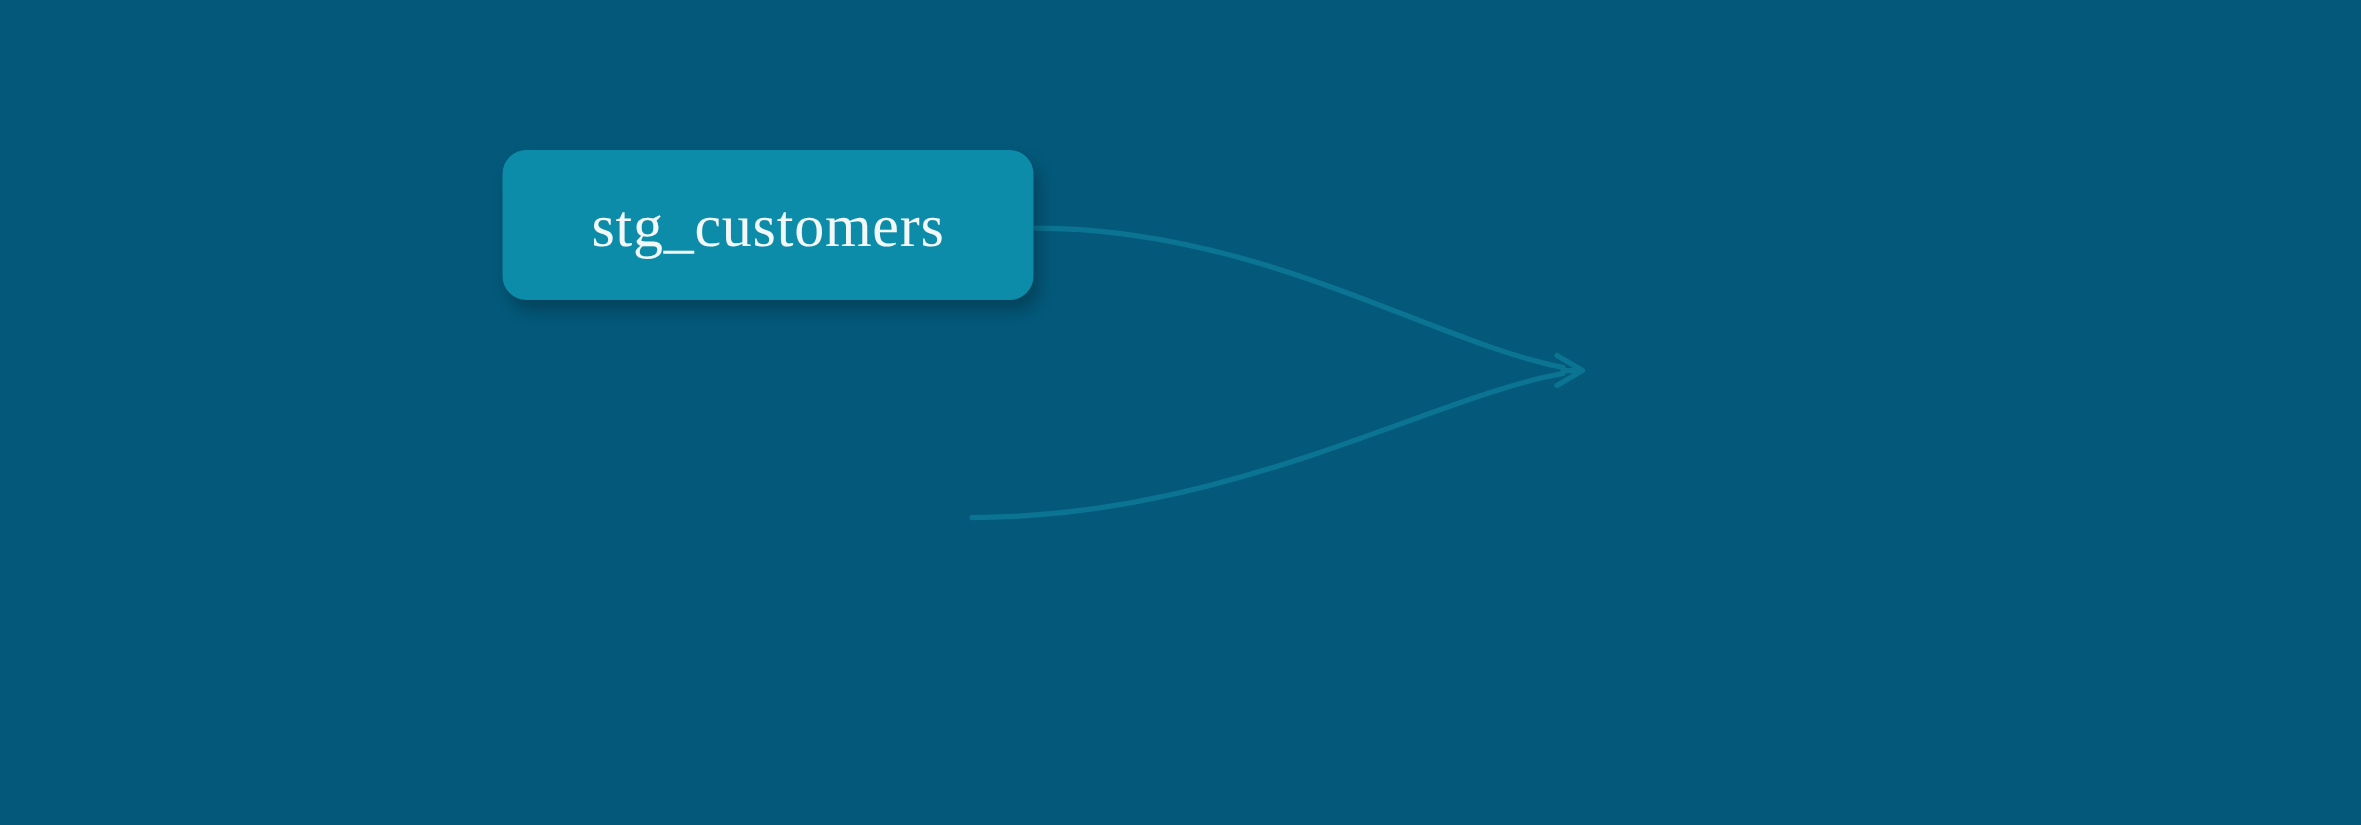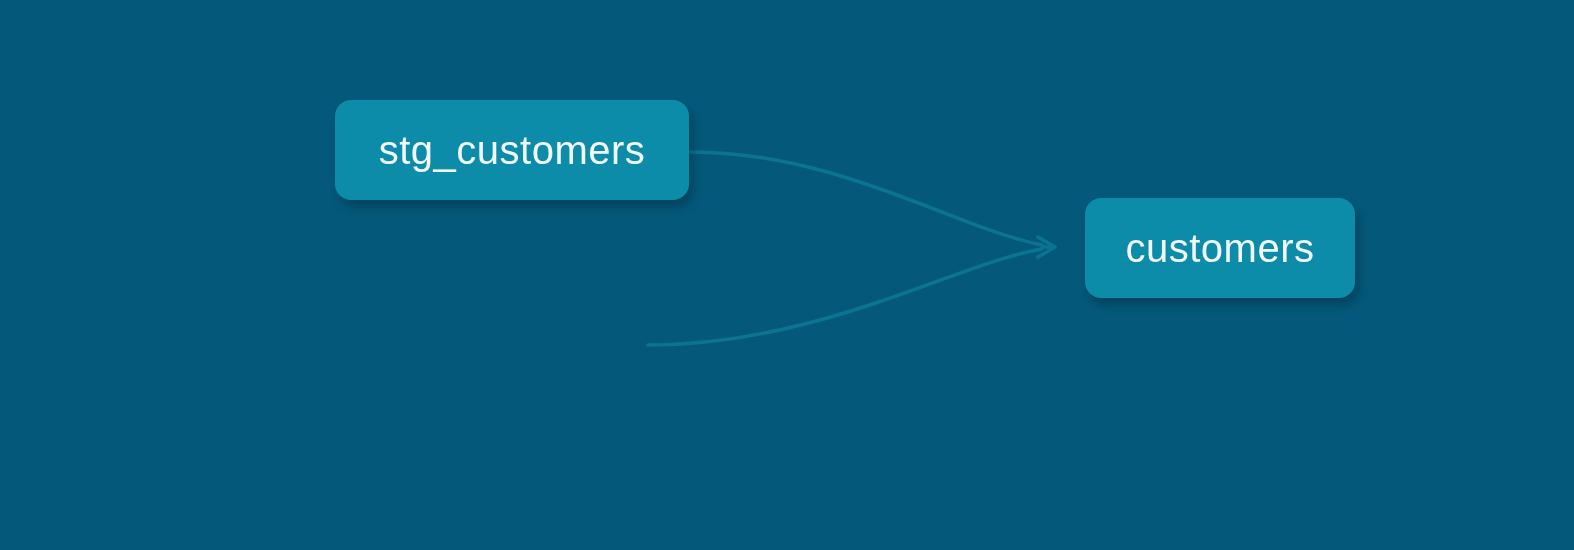--- a/index.html
+++ b/index.html
@@ -9,21 +9,21 @@
     --text:#F2F7F8;
   }
   *{box-sizing:border-box;}
   html,body{margin:0;padding:0;background:var(--bg);}
   .canvas{
     position:relative;
     width:1574px;
     height:550px;
     background:var(--bg);
     overflow:hidden;
-    font-family:Liberation Sans, sans-serif;
+    font-family:Liberation Serif, serif;
     padding-left:30px;
   }
   .edges{
     position:absolute;
     left:0;top:0;
     width:1574px;height:550px;
     pointer-events:none;
   }
   .node{
     position:absolute;
@@ -59,17 +59,14 @@
     <path d="M 690 152 C 840 152 955 228 1042 245" fill="none" stroke="#0C7493" stroke-width="3.5" stroke-linecap="round"></path>
     <path d="M 648 345 C 820 345 955 264 1042 249" fill="none" stroke="#0C7493" stroke-width="3.5" stroke-linecap="round"></path>
     <path d="M 1042 247 L 1054 247" fill="none" stroke="#0C7493" stroke-width="3.5" stroke-linecap="round" marker-end="url(#arrow)"></path>
   </svg>
 
   <div class="node node-stg-customers">
     <span>stg_customers</span>
   </div>
 
 
-  <div class="node node-customers">
-    <span>customers</span>
-  </div>
 
 </div>
 
 </body></html>

